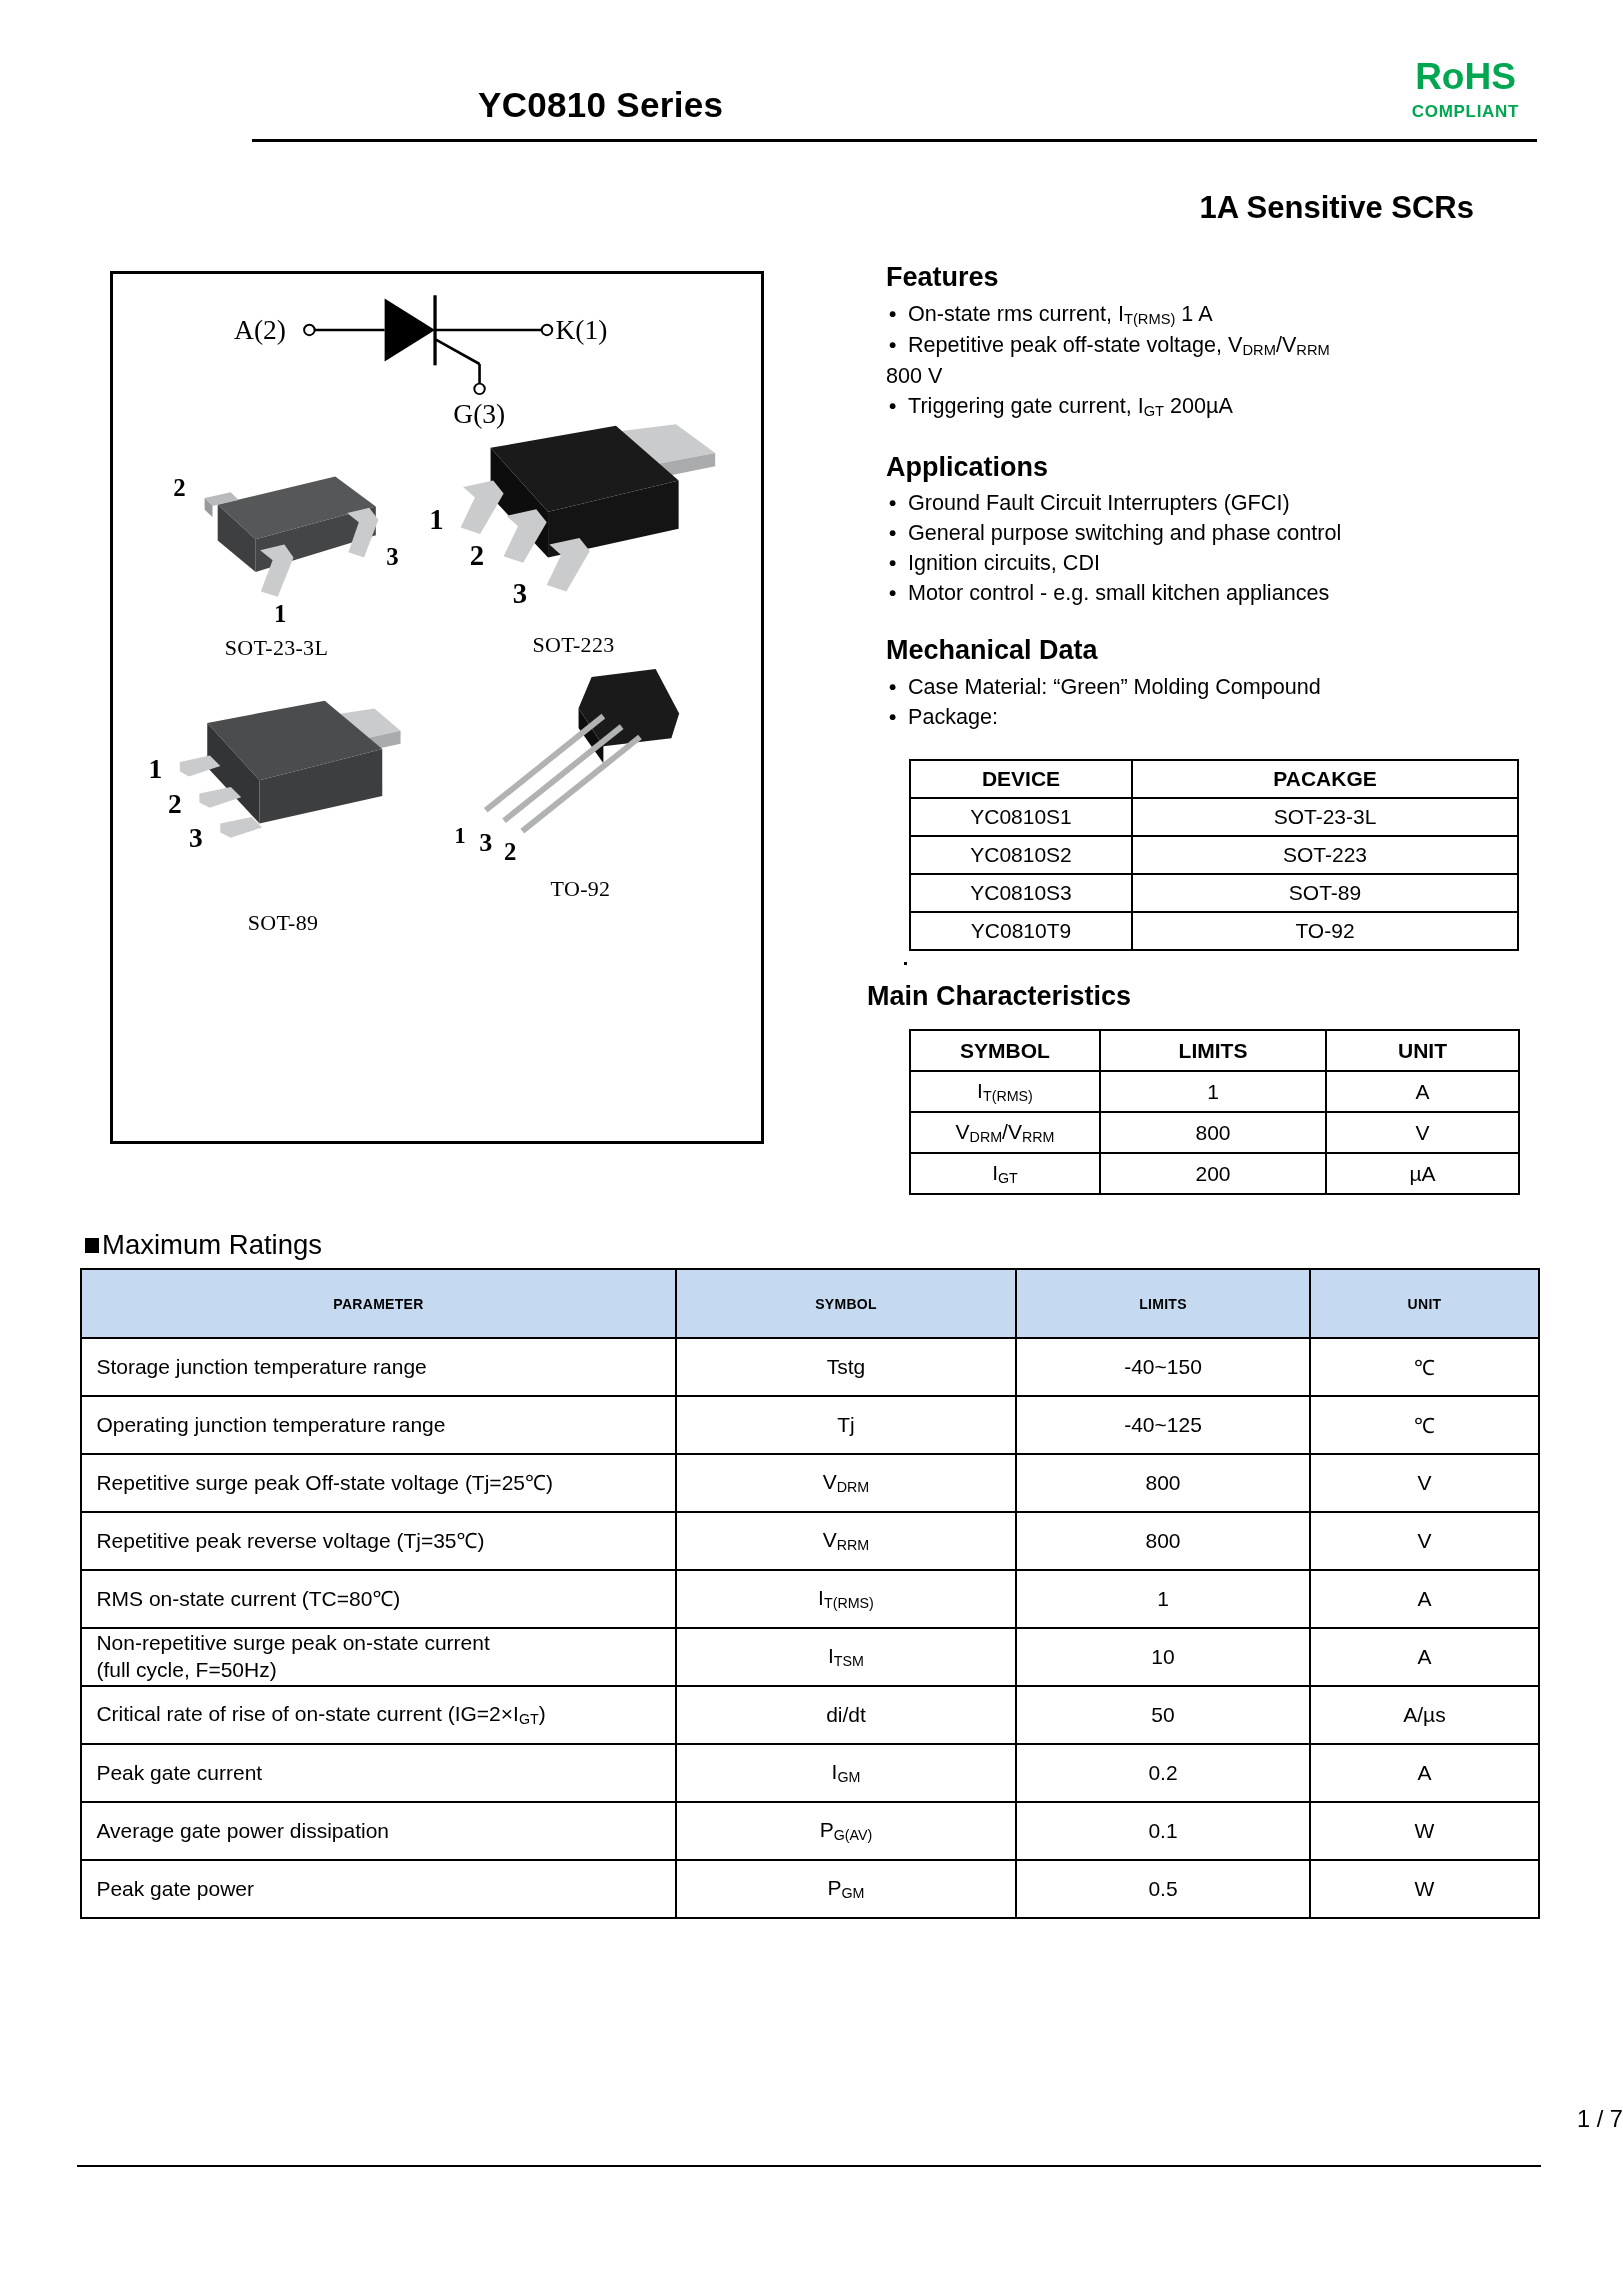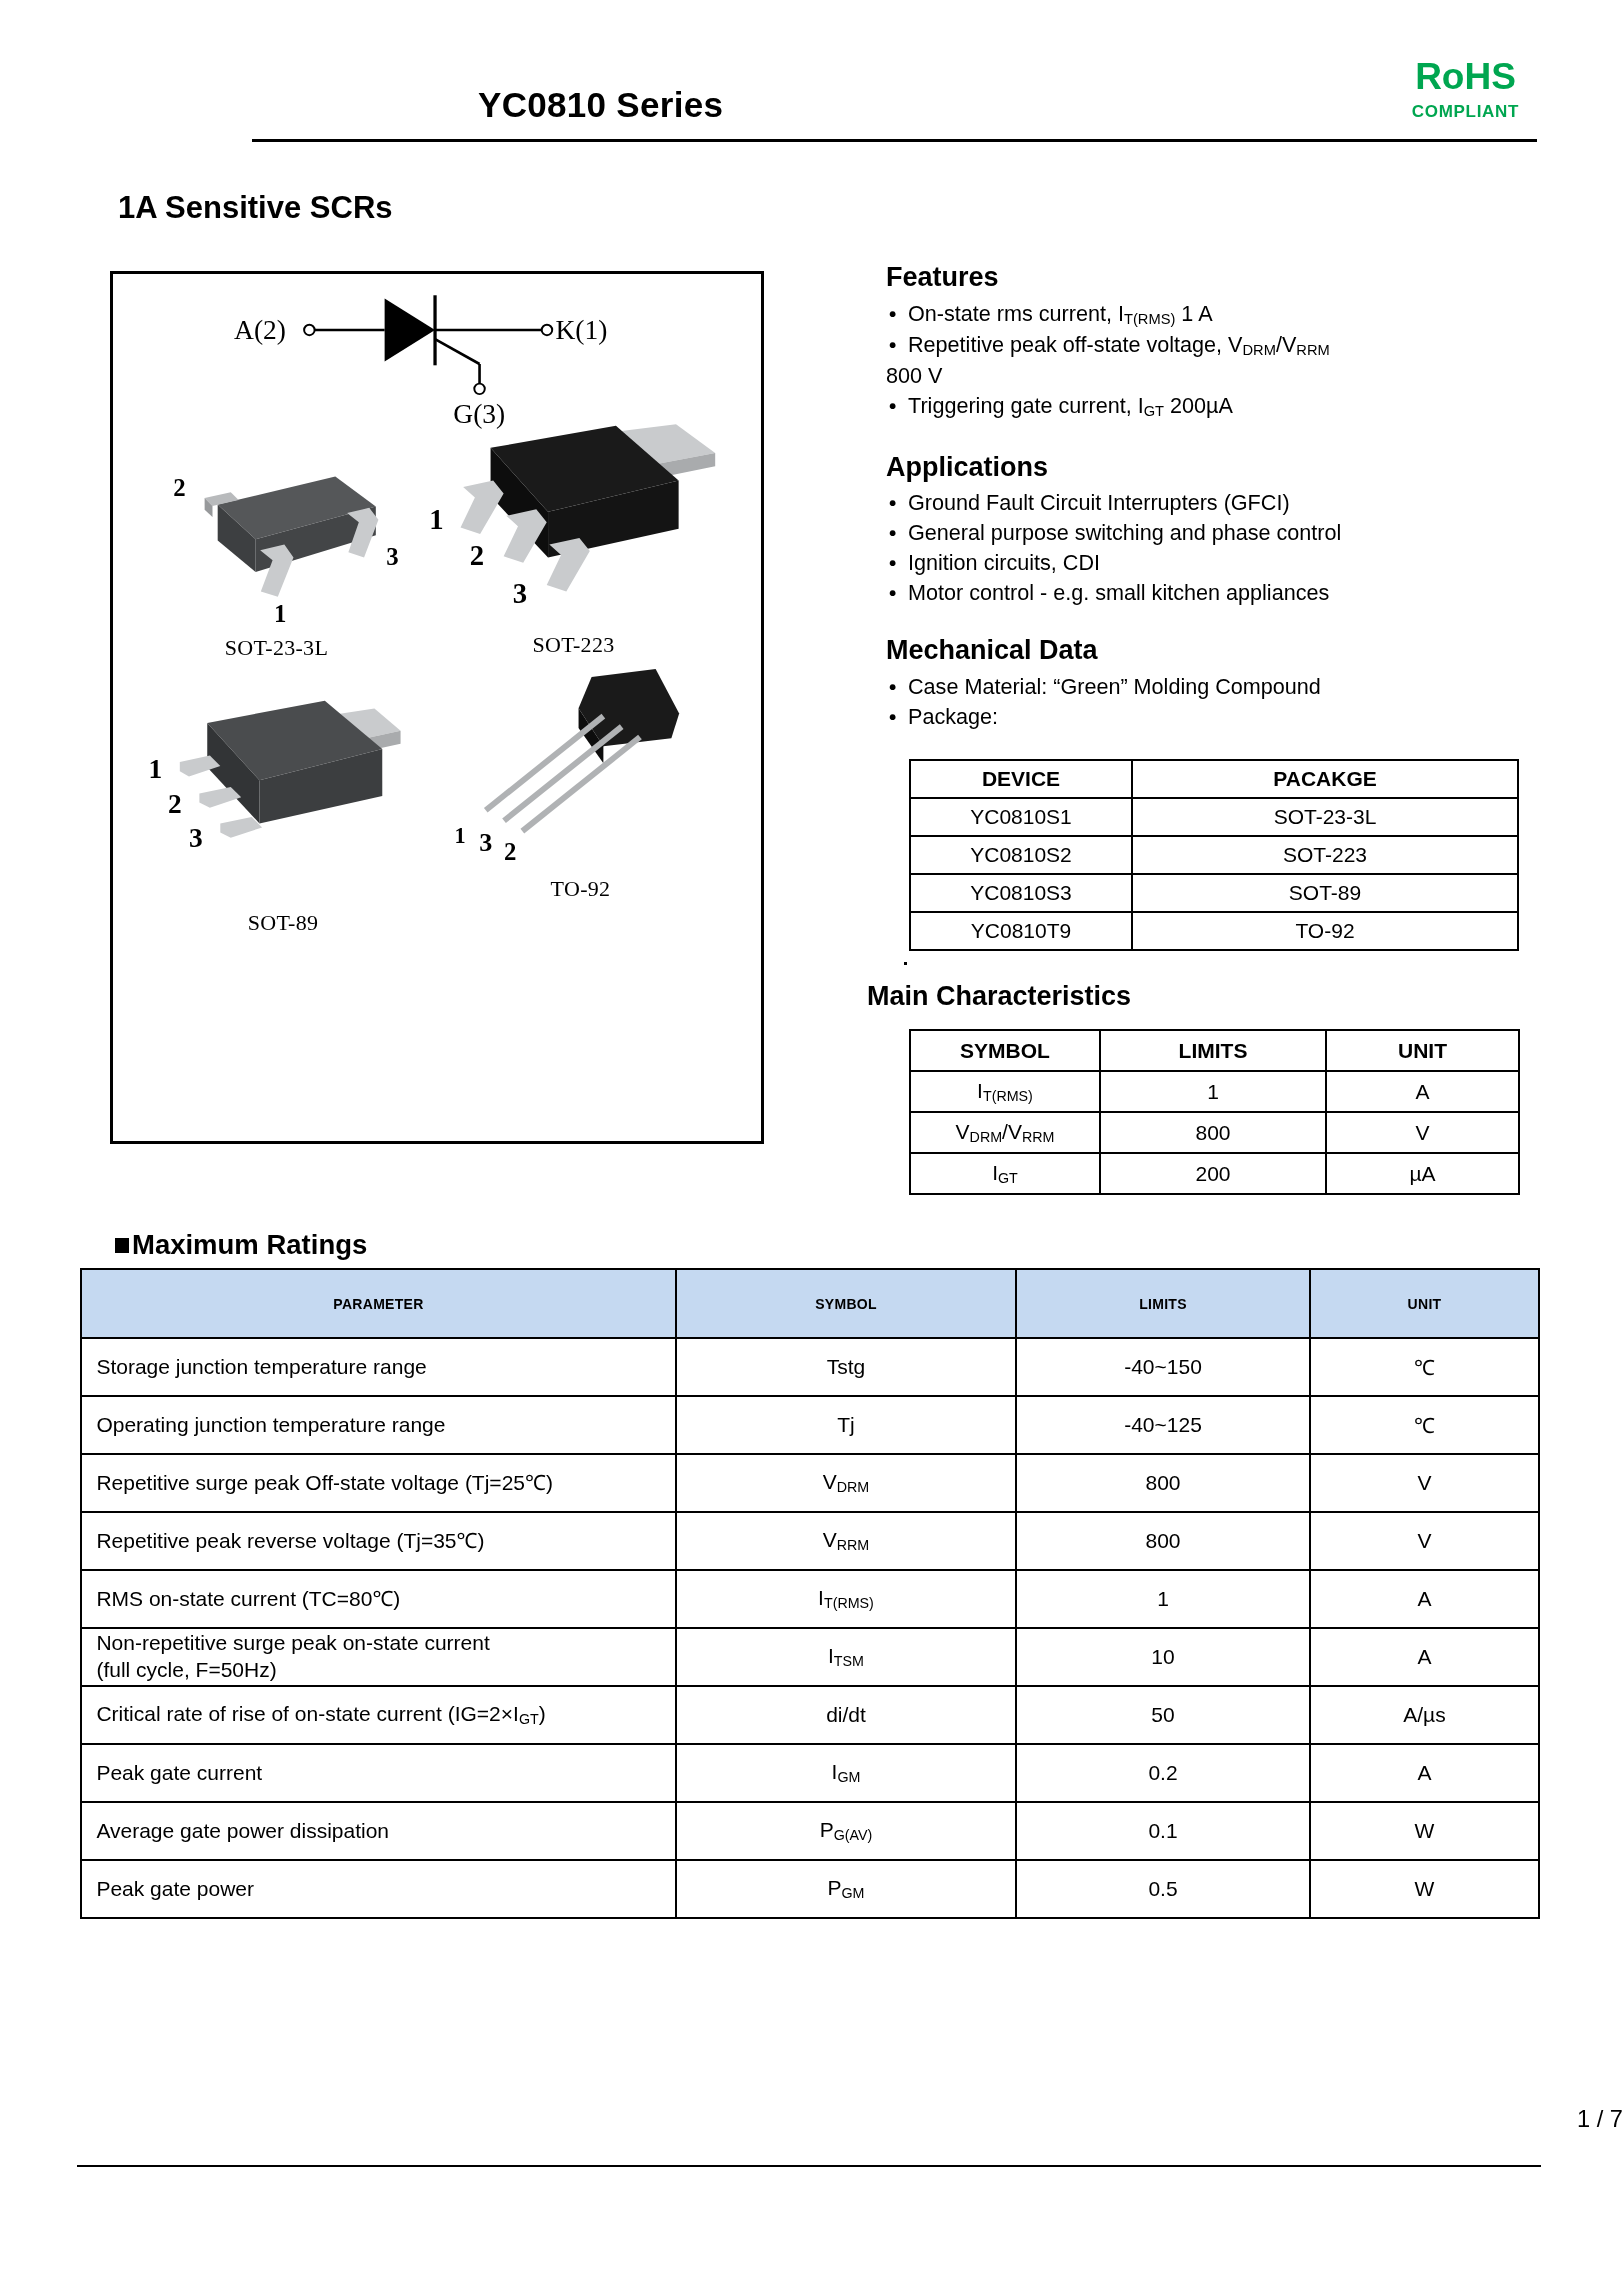--- a/index.html
+++ b/index.html
@@ -59,21 +59,21 @@
     width: 1285px;
     height: 2.6px;
     background: #000;
   }
 
   .subtitle {
     position: absolute;
     left: 0;
     top: 190px;
     width: 1474px;
-    text-align: left;
+    text-align: right;
     font-size: 31px;
     font-weight: bold;
     padding-left: 118px;
     box-sizing: border-box;
   }
 
   
   .pkg-box {
     position: absolute;
     left: 110px;
@@ -192,22 +192,21 @@
   #mc-table col.c2 { width: 226px; }
   #mc-table col.c3 { width: 193px; }
   #mc-table td, #mc-table th { height: 39px; }
 
   
   .mr-head {
     position: absolute;
     left: 85px;
     top: 1229px;
     font-size: 27.5px;
-    font-weight: bold;
-    margin-left: 30px;
+    font-weight: normal;
   }
   .mr-sq {
     display: inline-block;
     width: 14.4px; height: 14.4px;
     background: #000;
     margin-right: 2.6px;
     vertical-align: 1.3px;
   }
   #mr-table {
     position: absolute;

